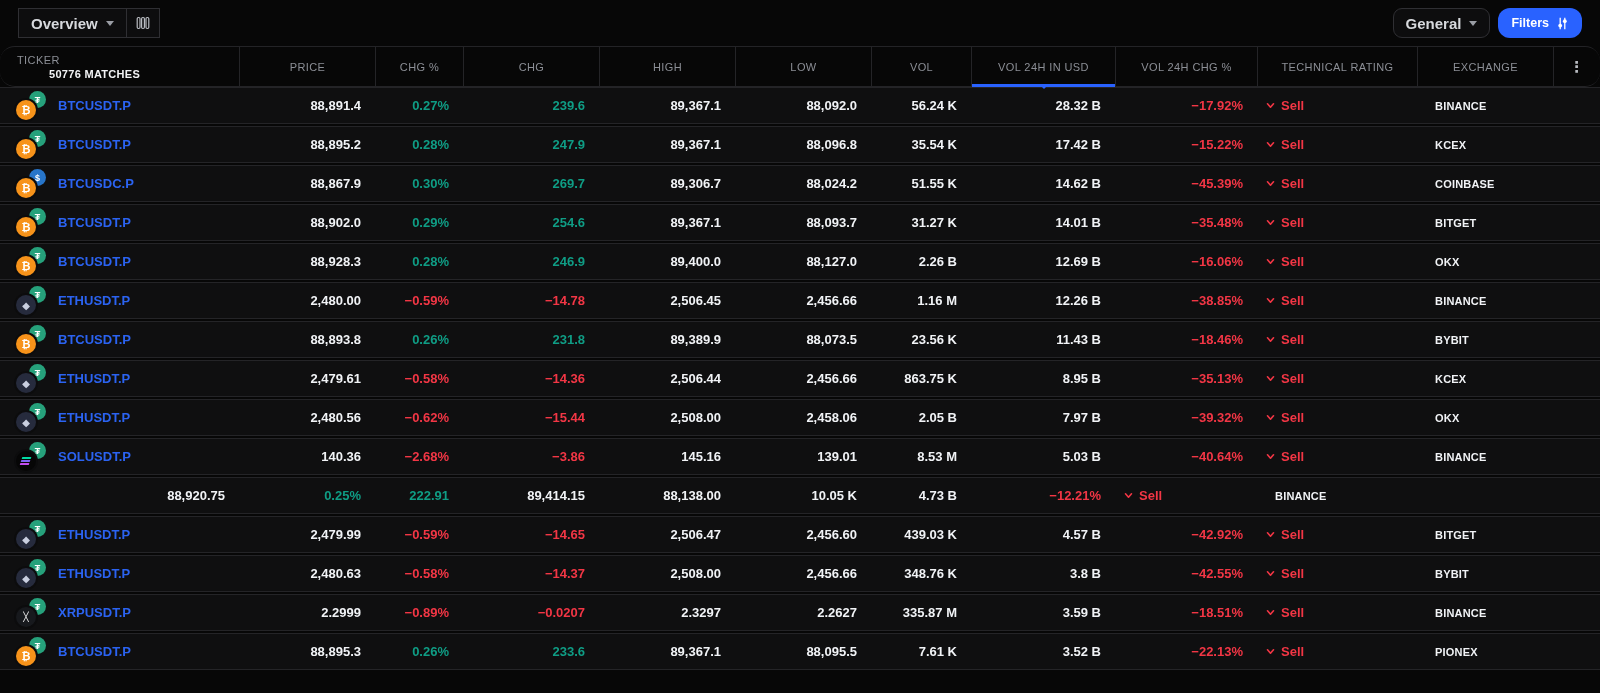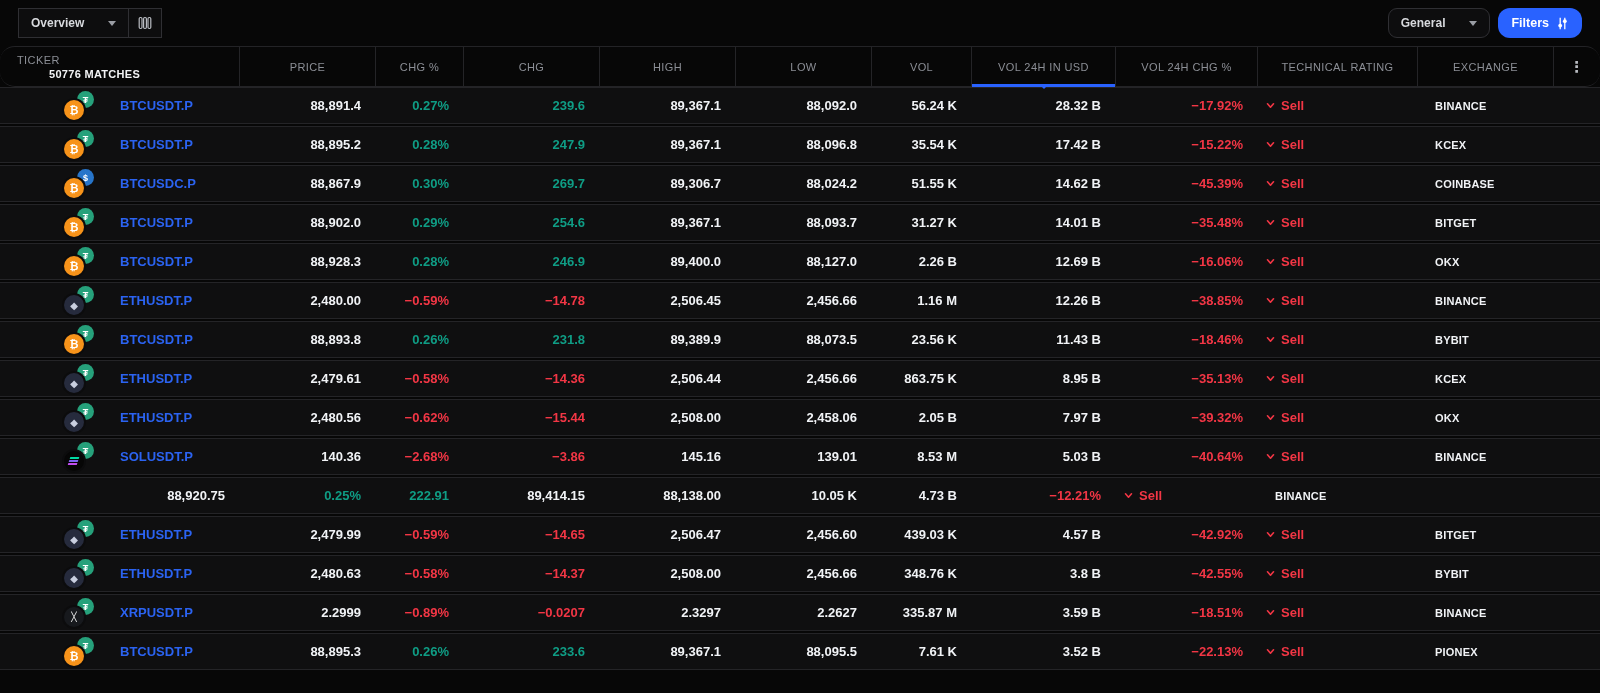--- a/index.html
+++ b/index.html
@@ -7,23 +7,23 @@
   body { font-family:"Liberation Sans","DejaVu Sans",sans-serif; }
   .app {
     position:relative; width:1600px; height:693px;
     background:#070707; overflow:hidden; color:#f0f2f5;
   }
 
   
   .toolbar { height:46px; display:flex; align-items:center; padding:0 18px; background:#070707; }
   .btn-group { display:flex; }
   .tb-btn {
-    display:flex; align-items:center; gap:24px; height:30px; padding:0 12px;
+    display:flex; align-items:center; gap:8px; height:30px; padding:0 12px;
     background:#0d0d0e; border:1px solid #2f2f33; color:#d7d9dd;
-    font-family:inherit; font-size:12px; font-weight:600; cursor:pointer;
+    font-family:inherit; font-size:15px; font-weight:600; cursor:pointer;
   }
   .btn-group .tb-btn + .tb-btn { margin-left:-1px; padding:0 9px; }
   .caret { width:0; height:0; border-left:4px solid transparent; border-right:4px solid transparent; border-top:5px solid #9a9da4; }
   .spacer { flex:1; }
   .tb-right { display:flex; align-items:center; gap:8px; }
   .tb-btn.general { border-radius:9px; }
   .filters-btn {
     display:flex; align-items:center; gap:7px; height:30px; padding:12px 13px;
     background:var(--accent,#2962ff); border:none; border-radius:12px;
     color:#fff; font-family:inherit; font-size:12.5px; font-weight:700; cursor:pointer;
@@ -59,21 +59,21 @@
     height:37px; margin-bottom:2px; background:#0f0f10;
     border-top:1px solid #242427; border-bottom:1px solid #242427;
     align-items:center; cursor:pointer;
   }
   .cell { display:flex; align-items:center; font-size:13px; font-weight:700; color:#f1f3f6; white-space:nowrap; }
   .cell.num { justify-content:flex-end; padding-right:15px; }
   .cell.rating-cell { justify-content:flex-start; padding-left:7px; gap:5px; color:var(--down,#f23645); }
   .cell.exchange-cell { justify-content:flex-start; padding-left:17px; font-size:11px; letter-spacing:.2px; }
   .cell.up { color:var(--up,#0f9d85); }
   .cell.down { color:var(--down,#f23645); }
-  .ticker-cell { padding-left:16px; gap:25px;margin-left:48px; }
+  .ticker-cell { padding-left:16px; gap:11px; }
   .ticker-link { color:var(--link,#2b63f1); font-size:13px; font-weight:700; text-decoration:none; }
 
   
   .pair { position:relative; width:31px; height:29px; flex:none; }
   .coin {
     position:absolute; border-radius:50%;
     display:flex; align-items:center; justify-content:center; font-weight:700;
   }
   .coin.quote { top:0; right:1px; width:17px; height:17px; font-size:9px; z-index:1; }
   .coin.base  { bottom:0; left:0; width:20px; height:20px; font-size:11px; z-index:2; box-shadow:0 0 0 2px #0c0c0d; }

